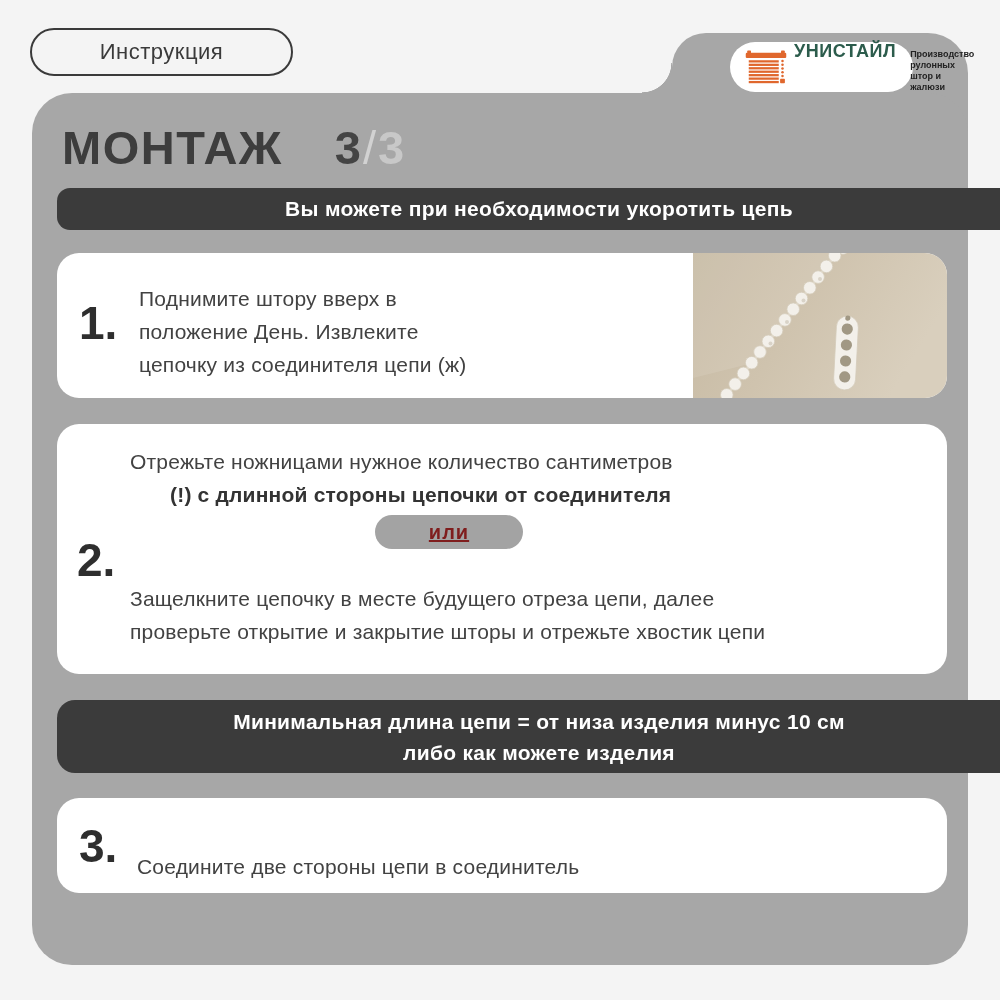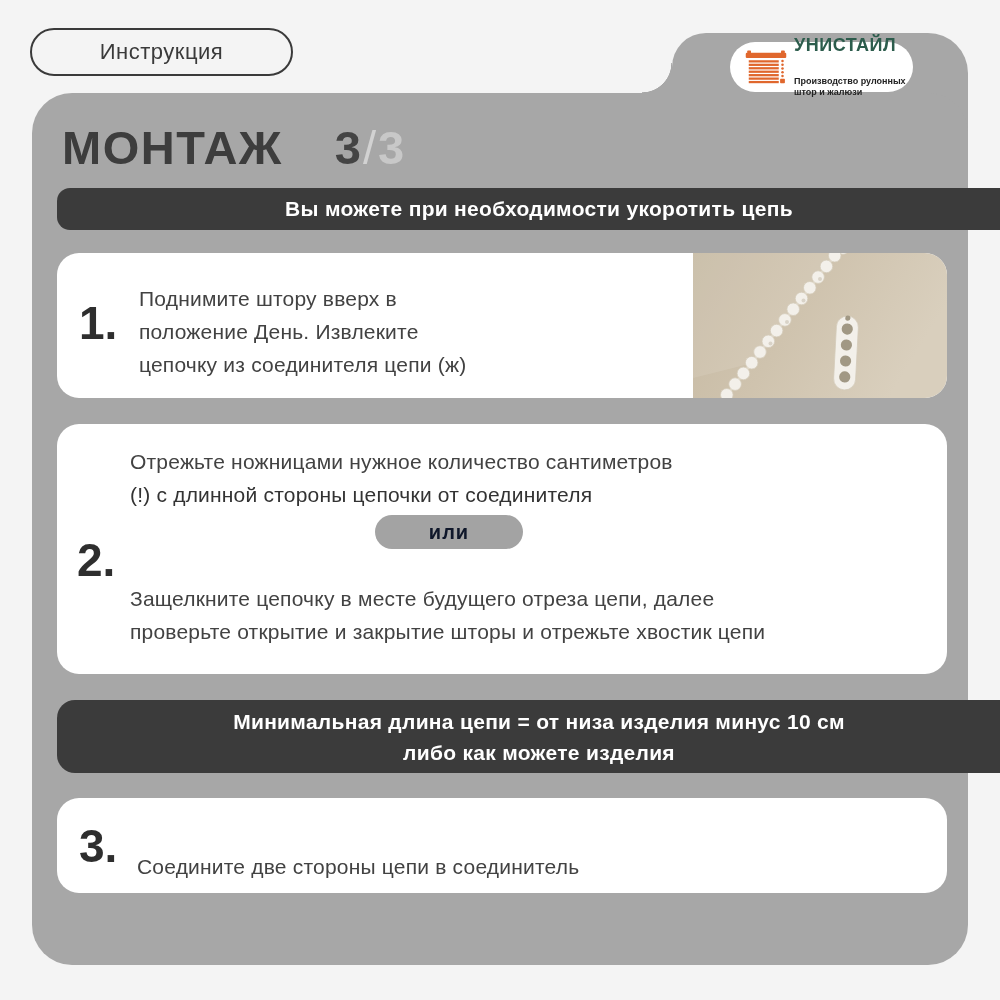--- a/index.html
+++ b/index.html
@@ -42,21 +42,21 @@
 
   
   .logo-pill {
     position: absolute; left: 730px; top: 42px;
     width: 183px; height: 50px;
     background: #ffffff; border-radius: 25px;
     display: flex; align-items: center;
     padding-left: 15px; gap: 7px;
   }
   .logo-icon { width: 42px; height: 38px; flex: 0 0 auto; }
-  .logo-text { display: flex; flex-direction: column; gap: 14px; }
+  .logo-text { display: flex; flex-direction: row; gap: 14px; }
   .logo-brand {
     font-size: 18px; font-weight: 700; color: #2c5c4c; letter-spacing: 0.5px;
     line-height: 19px;
   }
   .logo-tagline {
     font-size: 9px; font-weight: 700; color: #222222; line-height: 11px;
     margin-top: 7px;
   }
 
   
@@ -101,27 +101,27 @@
   .num-2 { top: 113px; left: 20px; }
   .num-3 { top: 25px; left: 22px; }
 
   .step-text {
     font-size: 21px; color: #424242; line-height: 33px; letter-spacing: 0.2px;
   }
   .card-1 .step-text { position: absolute; left: 82px; top: 29px; width: 340px; }
 
   .card-2 .opt-1 { position: absolute; left: 73px; top: 21px; width: 680px; }
   .opt-line { font-size: 21px; color: #424242; line-height: 33px; letter-spacing: 0.2px; }
-  .opt-bold { font-weight: 400; color: #333333; }
+  .opt-bold { font-weight: 700; color: #333333; margin-left: 40px; }
   .or-pill {
     position: absolute; left: 318px; top: 91px;
     width: 148px; height: 34px;
     background: #a3a3a3; border-radius: 17px;
     display: flex; align-items: center; justify-content: center;
-    color: #0f172a; font-size: 20px; font-weight: 600; letter-spacing: 1px;
+    color: #7f1d1d; font-size: 20px; font-weight: 600; letter-spacing: 1px; text-decoration: underline;
   }
   .card-2 .opt-2 { position: absolute; left: 73px; top: 158px; width: 660px; }
 
   .card-3 .step-text {
     position: absolute; left: 80px; top: 12px; height: 113px;
     display: flex; align-items: center;
   }
 
   
   .step-photo {

